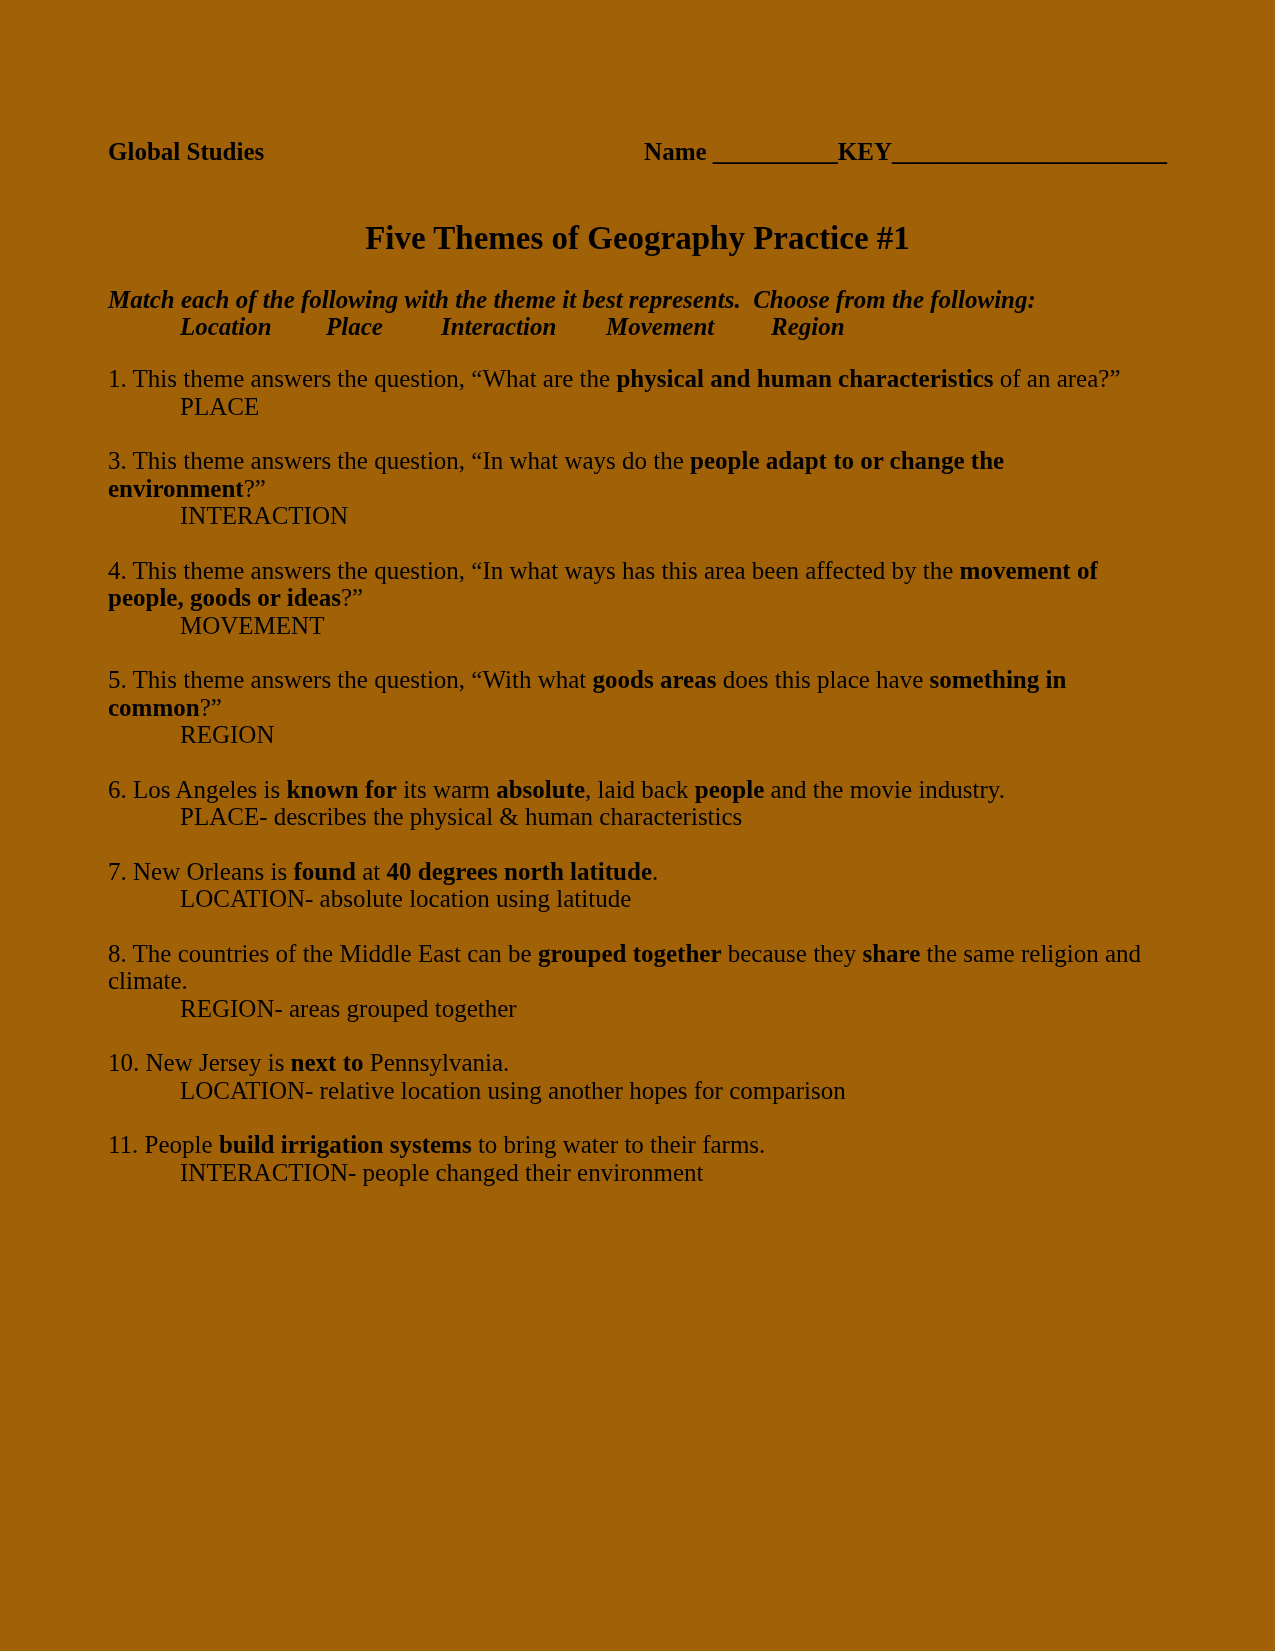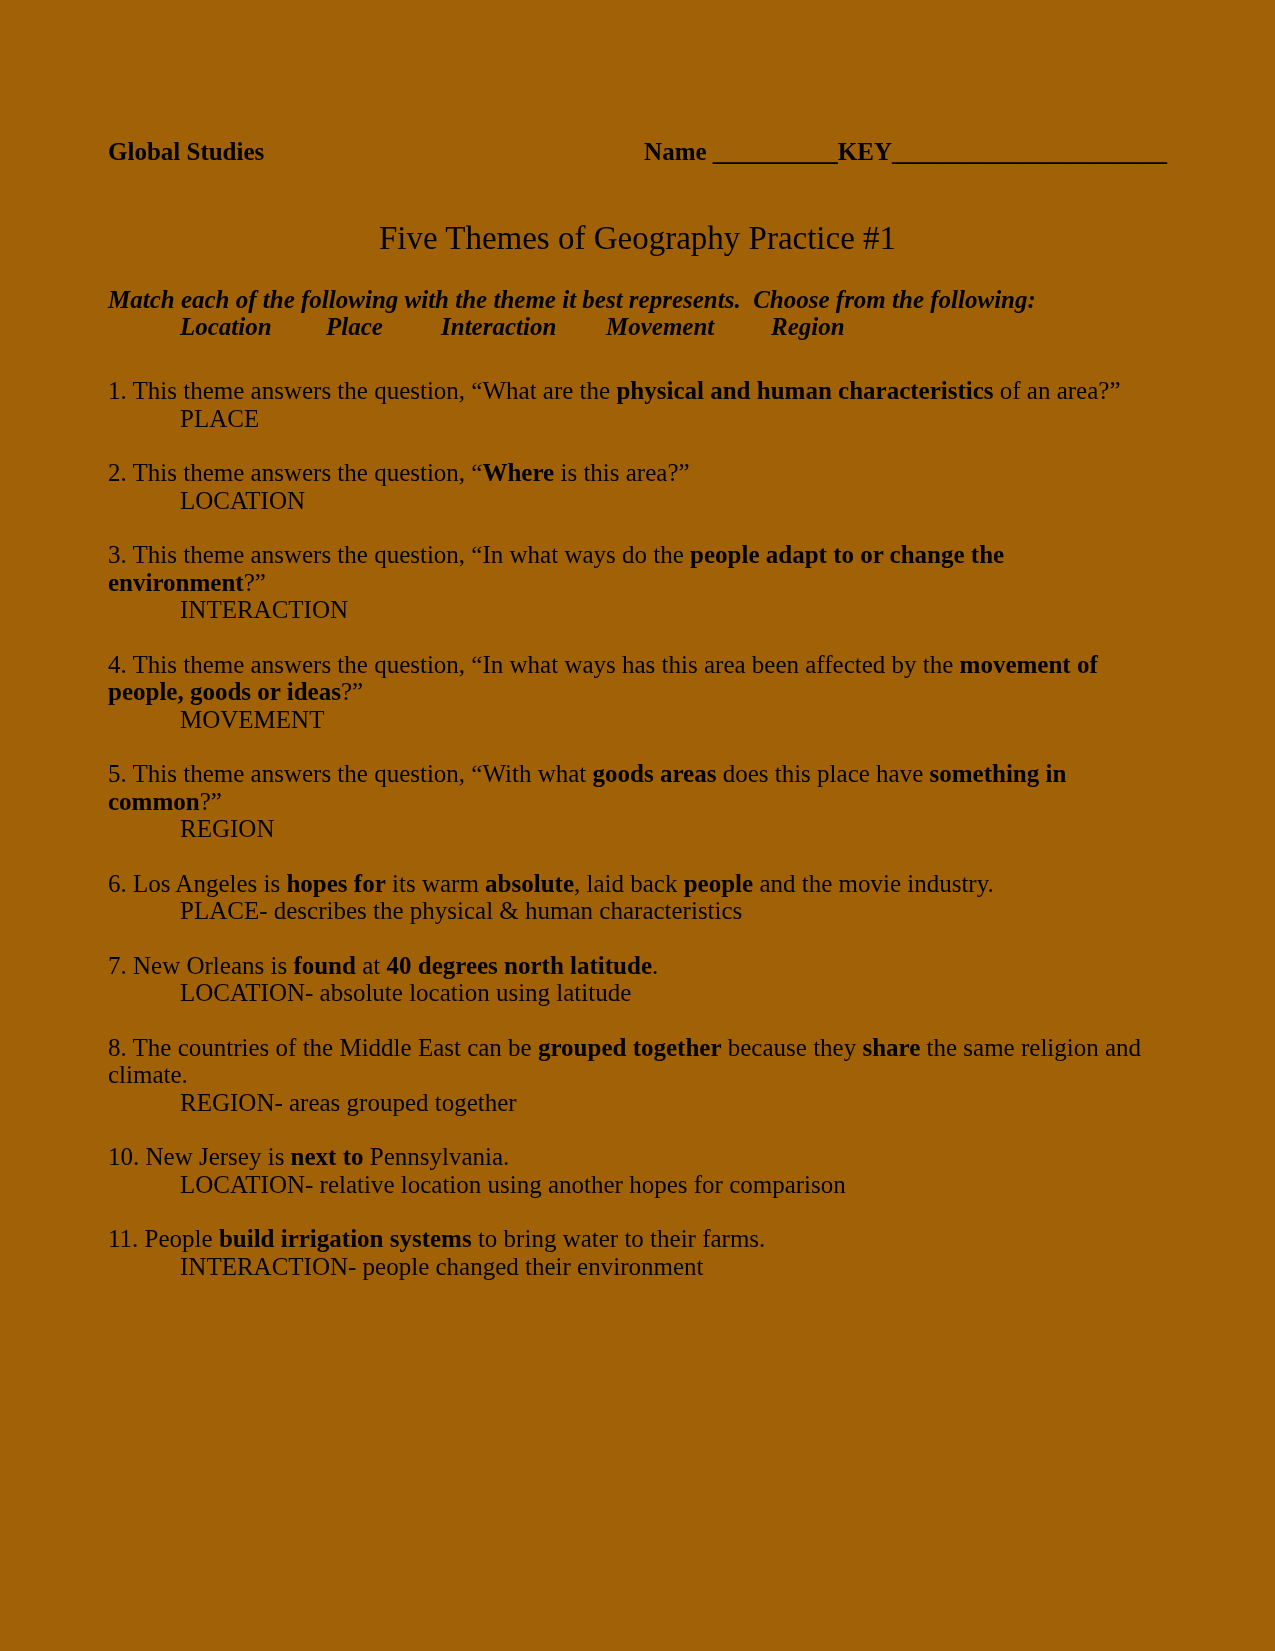--- a/index.html
+++ b/index.html
@@ -25,21 +25,21 @@
     justify-content: space-between;
     align-items: baseline;
     font-size: 25px;
     font-weight: bold;
     line-height: 27.5px;
     white-space: nowrap;
   }
   .doc-title {
     text-align: center;
     font-size: 33px;
-    font-weight: normal;
+    font-weight: bold;
     line-height: 40px;
     margin-top: 52px;
   }
   .instructions {
     margin-top: 28px;
     font-size: 25px;
     font-weight: bold;
     font-style: italic;
     line-height: 27.5px;
   }
@@ -50,21 +50,21 @@
     font-weight: bold;
     font-style: italic;
     line-height: 27.5px;
   }
   .options-line span { position: absolute; top: 0; white-space: nowrap; }
   .opt-0 { left: 72px; }
   .opt-1 { left: 218px; }
   .opt-2 { left: 333px; }
   .opt-3 { left: 498px; }
   .opt-4 { left: 663px; }
-  .questions { margin-top: 36px; }
+  .questions { margin-top: 24px; }
   .question { margin-bottom: 27px; }
   .q-text {
     font-size: 25px;
     line-height: 27.5px;
   }
   .q-text b { font-weight: bold; }
   .q-answer {
     font-size: 25px;
     line-height: 27.5px;
     padding-left: 72px;
@@ -91,37 +91,33 @@
     <span class="opt-3">Movement</span>
     <span class="opt-4">Region</span>
   </div>
 
   <div class="questions">
       <div class="question">
         <p class="q-text">1. This theme answers the question, “What are the <b>physical and human characteristics</b> of an area?”</p>
         <p class="q-answer">PLACE</p>
       </div>
       <div class="question">
-        <p class="q-text">2. This theme answers the question, “<b>Where</b> is this area?”</p>
-        <p class="q-answer">LOCATION</p>
-      </div>
-      <div class="question">
         <p class="q-text">3. This theme answers the question, “In what ways do the <b>people adapt to or change the environment</b>?”</p>
         <p class="q-answer">INTERACTION</p>
       </div>
       <div class="question">
         <p class="q-text">4. This theme answers the question, “In what ways has this area been affected by the <b>movement of people, goods or ideas</b>?”</p>
         <p class="q-answer">MOVEMENT</p>
       </div>
       <div class="question">
         <p class="q-text">5. This theme answers the question, “With what <b>goods areas</b> does this place have <b>something in common</b>?”</p>
         <p class="q-answer">REGION</p>
       </div>
       <div class="question">
-        <p class="q-text">6. Los Angeles is <b>hopes for</b> its warm <b>absolute</b>, laid back <b>people</b> and the movie industry.</p>
+        <p class="q-text">6. Los Angeles is <b>known for</b> its warm <b>absolute</b>, laid back <b>people</b> and the movie industry.</p>
         <p class="q-answer">PLACE- describes the physical &amp; human characteristics</p>
       </div>
       <div class="question">
         <p class="q-text">7. New Orleans is <b>found</b> at <b>40 degrees north latitude</b>.</p>
         <p class="q-answer">LOCATION- absolute location using latitude</p>
       </div>
       <div class="question">
         <p class="q-text">8. The countries of the Middle East can be <b>grouped together</b> because they <b>share</b> the same religion and climate.</p>
         <p class="q-answer">REGION- areas grouped together</p>
       </div>

